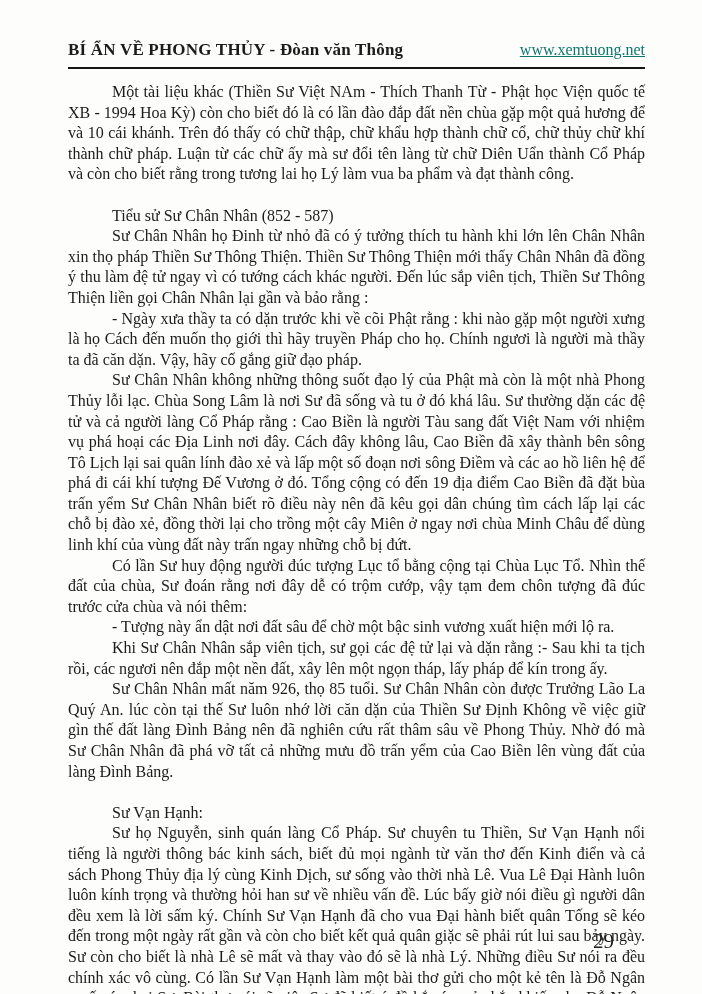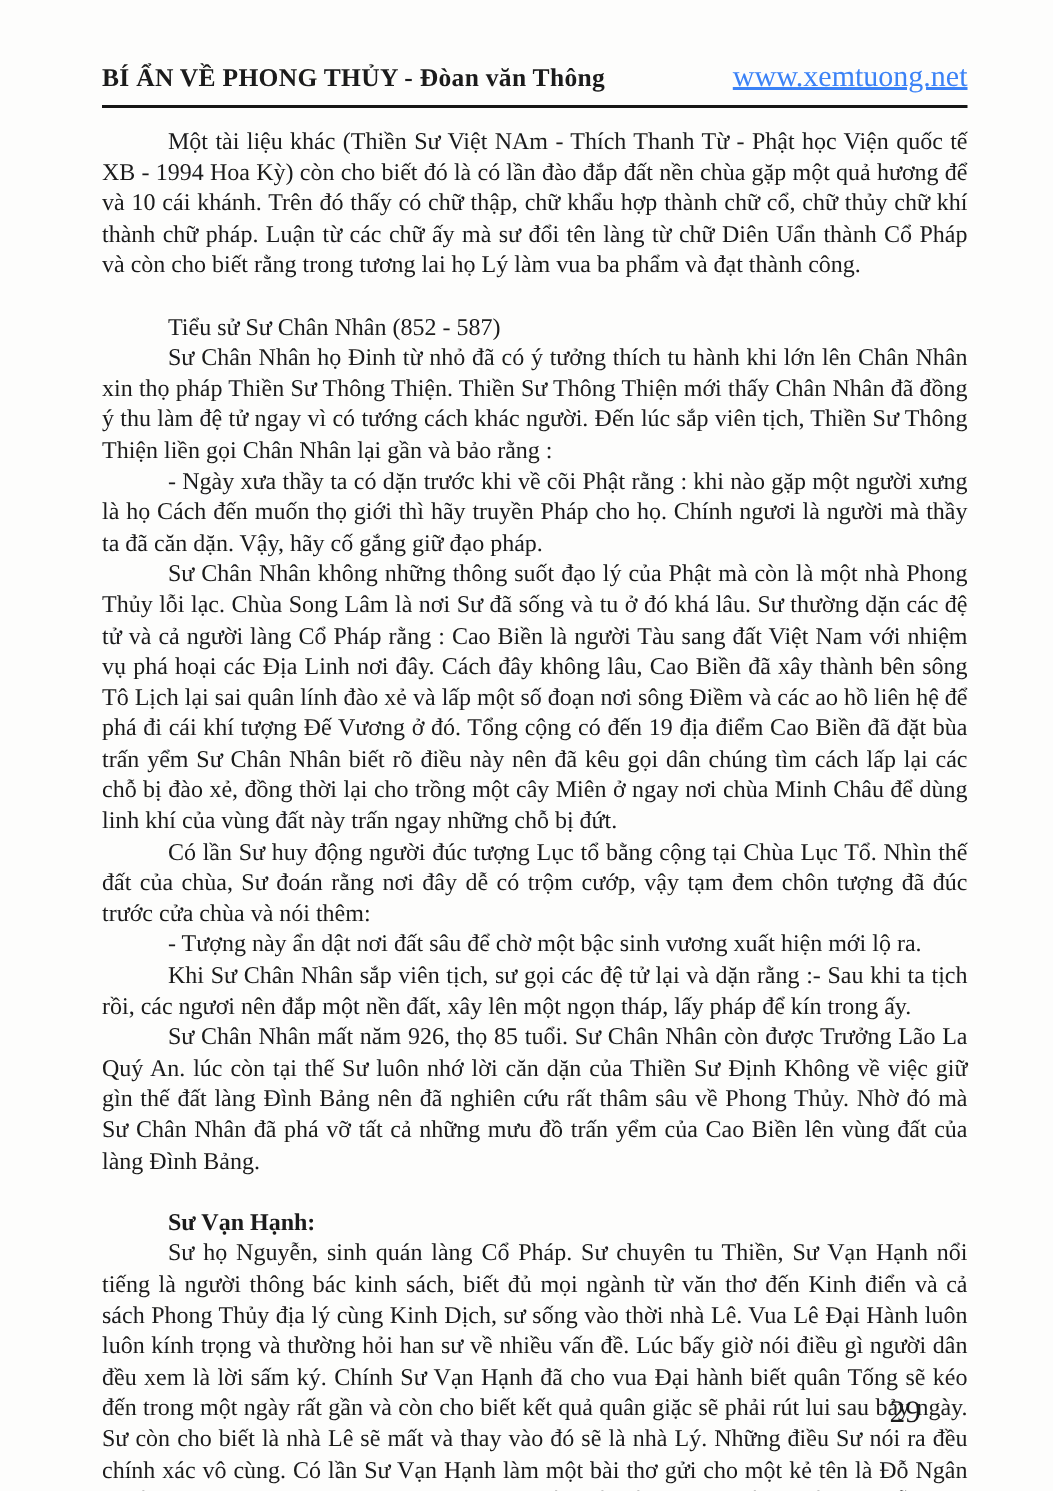--- a/index.html
+++ b/index.html
@@ -24,22 +24,22 @@
     justify-content: space-between;
     align-items: center;
   }
   .book-title {
     font-weight: bold;
     font-size: 17px;
     letter-spacing: 0.2px;
     white-space: nowrap;
   }
   .site-link {
-    font-size: 20px;
-    color: #3b82f6;
+    font-size: 16px;
+    color: #0f766e;
     text-decoration: underline;
     white-space: nowrap;
   }
   .header-rule {
     margin-top: 7px;
     border: none;
     border-top: 2px solid #161616;
     height: 0;
   }
   .doc-body {
@@ -49,21 +49,21 @@
     text-align: justify;
   }
   .doc-body p {
     margin: 0;
     text-indent: 44px;
   }
   .gap-before {
     margin-top: 20.6px !important;
   }
   .bold {
-    font-weight: bold;
+    font-weight: normal;
   }
   .page-number {
     position: absolute;
     top: 929px;
     right: 88px;
     font-size: 21px;
     color: #1b1b1b;
   }
 </style>
 </head>

